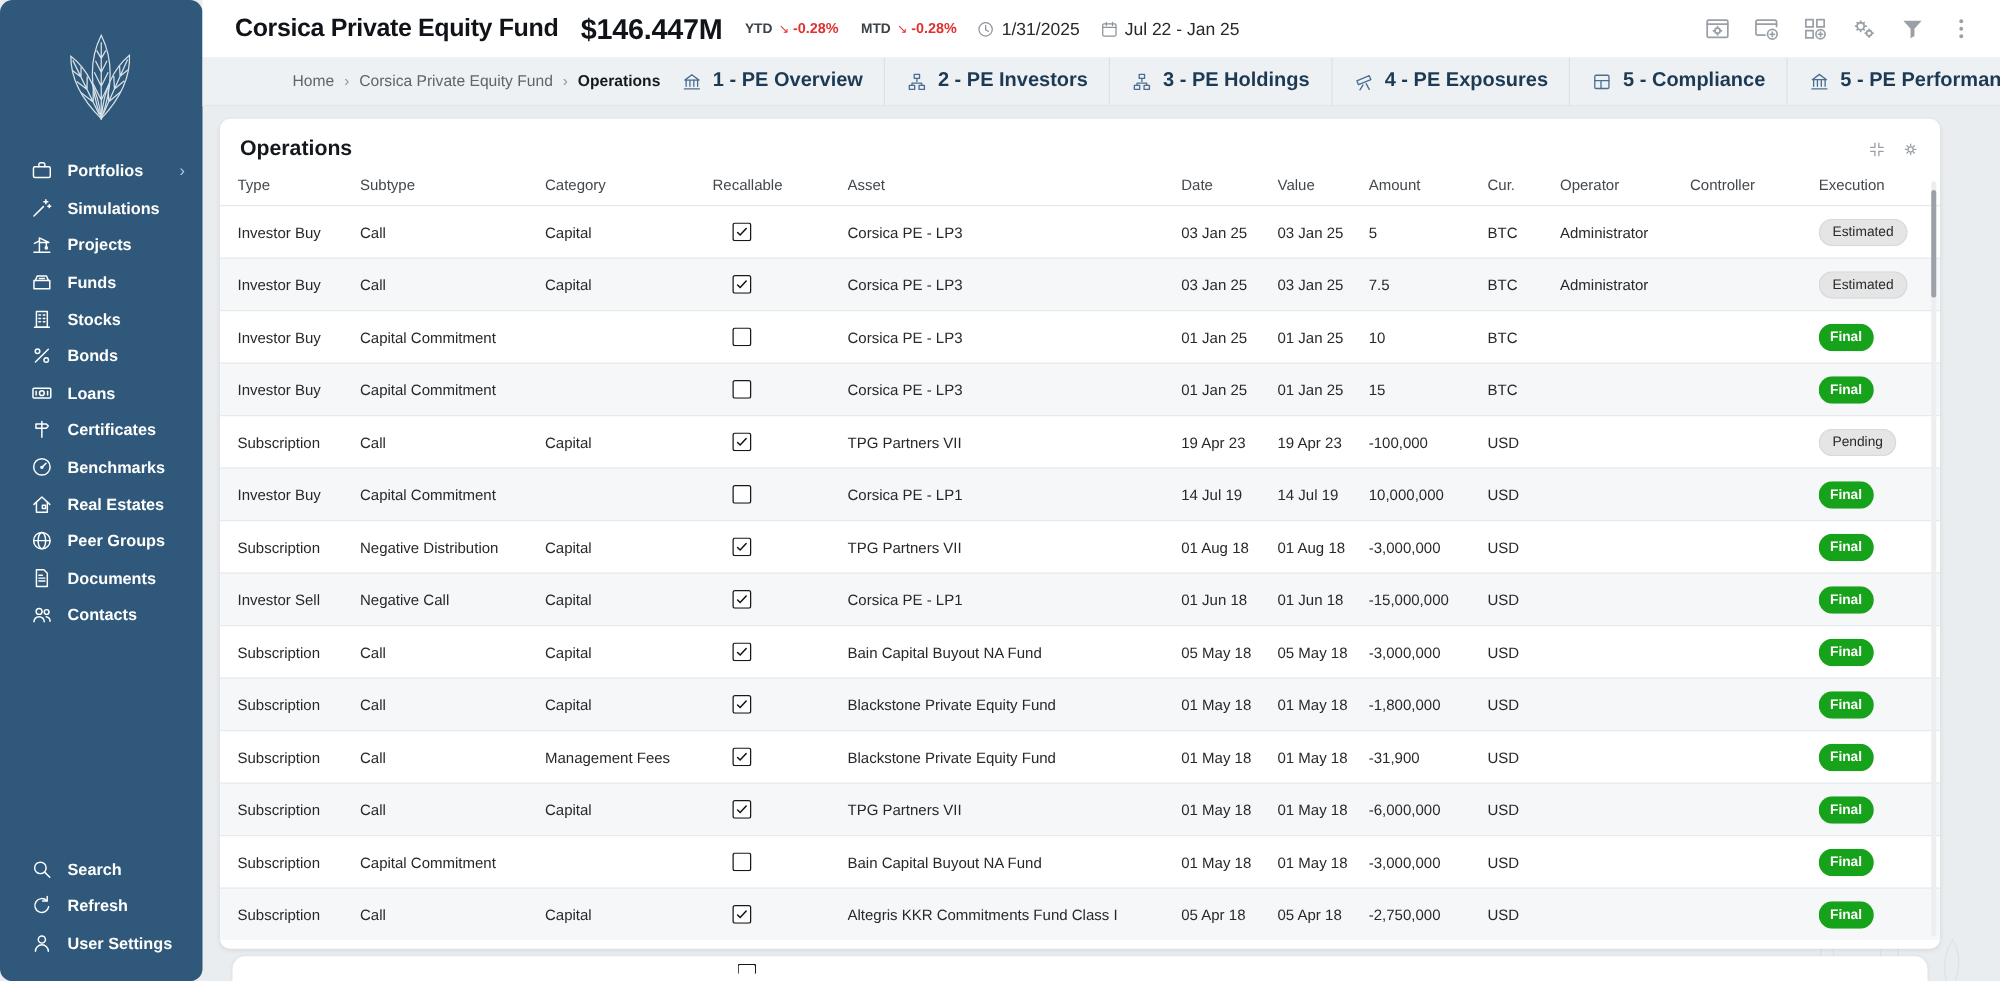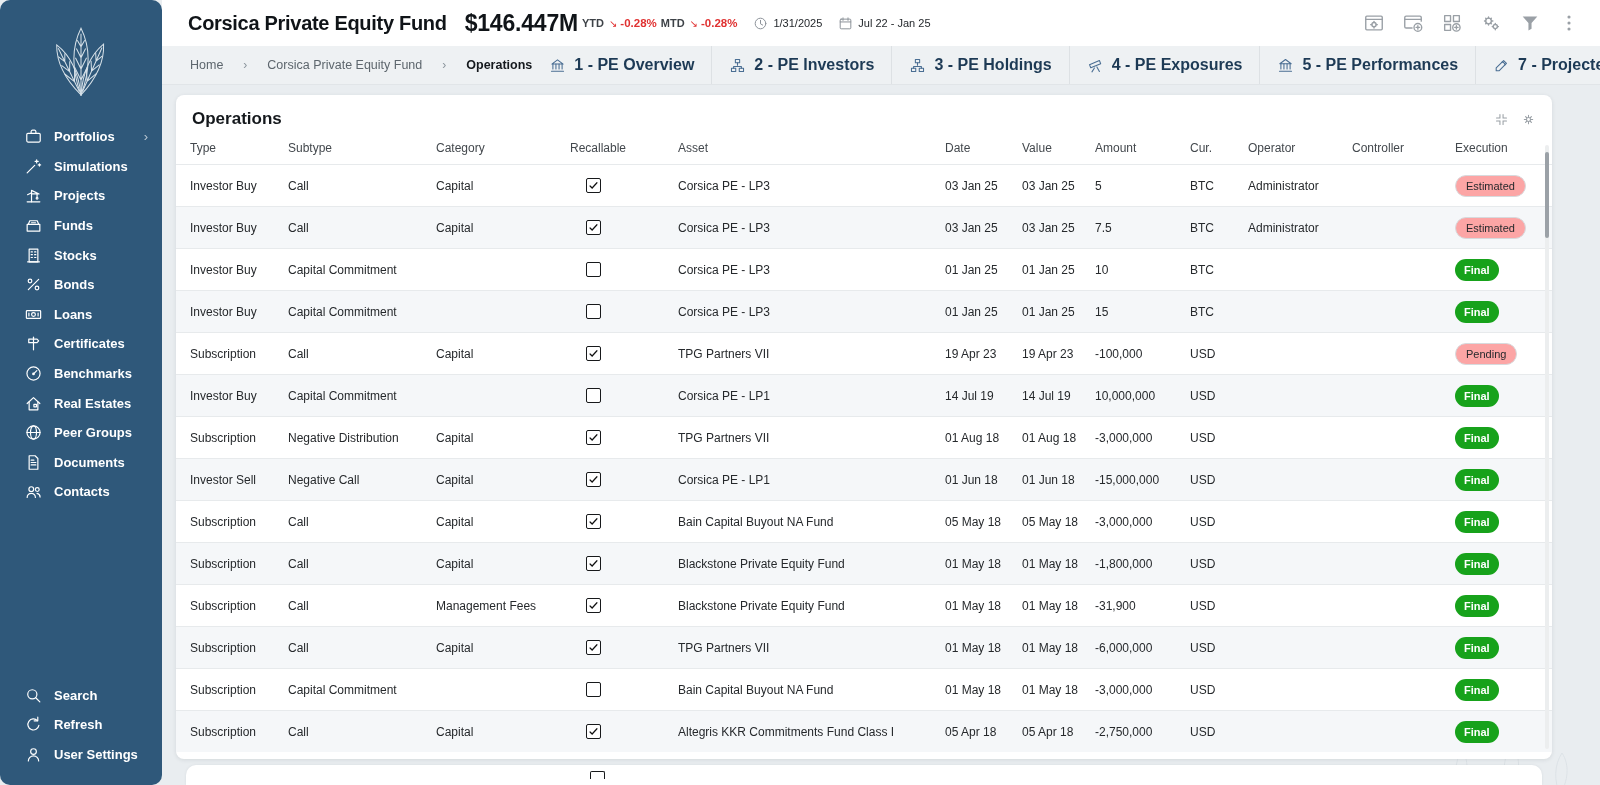--- a/index.html
+++ b/index.html
@@ -17,33 +17,33 @@
   .nav-item .nicon { width:19px; height:19px; flex-shrink:0; display:flex; }
   .nav-item .nicon svg { width:19px; height:19px; stroke:#fff; fill:none; stroke-width:1.5; stroke-linecap:round; stroke-linejoin:round; }
   .nav-item .chev { position:absolute; right:14px; color:#b9c7d3; font-size:13px; font-weight:400; }
 
   
   .main { flex:1; display:flex; flex-direction:column; min-width:0; }
 
   .topbar { height:46px; background:#fff; display:flex; align-items:center; padding:0 20px 0 26px; gap:0; }
   .fund-title { font-size:20px; font-weight:700; color:#101418; letter-spacing:-0.3px; }
   .fund-value { font-size:23px; font-weight:700; color:#101418; margin-left:18px; letter-spacing:-0.2px; }
-  .stat { display:flex; align-items:center; gap:3px; margin-left:4px; }
+  .stat { display:flex; align-items:center; gap:3px; margin-left:18px; }
   .stat-label { font-size:11px; font-weight:700; color:#3d4247; }
   .stat-arrow { color:#e03131; font-size:10px; margin-left:2px; }
   .stat-val { font-size:11.5px; font-weight:700; color:#e03131; }
-  .dateinfo { display:flex; align-items:center; gap:5px; margin-left:16px; font-size:11px; color:#24282c; }
+  .dateinfo { display:flex; align-items:center; gap:5px; margin-left:16px; font-size:14px; color:#24282c; }
   .dateinfo .dicon { width:15px; height:15px; display:flex; }
   .dateinfo .dicon svg { width:15px; height:15px; stroke:#8d939a; fill:none; stroke-width:1.6; stroke-linecap:round; }
   .top-icons { margin-left:auto; display:flex; align-items:center; gap:17px; color:#9aa0a6; }
   .top-icons .ticon { width:22px; height:22px; display:flex; cursor:pointer; }
   .top-icons .ticon svg { width:22px; height:22px; stroke:#9aa0a6; fill:none; stroke-width:1.5; stroke-linecap:round; stroke-linejoin:round; }
 
   .navstrip { height:39px; background:#eef1f3; display:flex; align-items:stretch; border-bottom:1px solid #e1e5e8; }
-  .breadcrumb { display:flex; align-items:center; gap:20px; padding-left:28px; font-size:12.5px; color:#5d666d; white-space:nowrap; }
+  .breadcrumb { display:flex; align-items:center; gap:8px; padding-left:28px; font-size:12.5px; color:#5d666d; white-space:nowrap;margin-left:44px; }
   .breadcrumb .sep { color:#8b959c; font-size:12px; }
   .breadcrumb .bc-last { color:#15191d; font-weight:700; }
   .tabs { margin-left:auto; display:flex; align-items:stretch; margin-right:34px; }
   .tab { display:flex; align-items:center; gap:8px; padding:0 17px; font-size:16px; font-weight:700; color:#1d3a55; border-left:1px solid #dde1e4; cursor:pointer; white-space:nowrap; }
   .tab:first-child { border-left:none; border-radius:6px 0 0 0; }
   .tab .tbicon { width:17px; height:17px; display:flex; }
   .tab .tbicon svg { width:17px; height:17px; stroke:#4a6e93; fill:none; stroke-width:1.5; stroke-linecap:round; stroke-linejoin:round; }
 
   .content { flex:1; position:relative; padding:10px 48px 0 14px; }
   .card { background:#fff; border-radius:8px; box-shadow:0 1px 4px rgba(30,40,50,.10); height:664px; position:relative; overflow:hidden; }
@@ -53,21 +53,21 @@
   .card-tools .cicon { width:15px; height:15px; display:flex; cursor:pointer; }
   .card-tools .cicon svg { width:15px; height:15px; stroke:#9aa0a6; fill:none; stroke-width:1.7; stroke-linecap:round; }
 
   .grid { display:grid; grid-template-columns:98px 148px 134px 108px 267px 77px 73px 95px 58px 104px 103px minmax(0,1fr); align-items:center; padding:0 12px 0 14px; }
   .thead { height:33px; font-size:12px; color:#43484d; }
   .trow { height:42px; border-top:1px solid #e7eaec; font-size:12px; color:#26292c; cursor:pointer; }
   .trow.alt { background:#f5f7f9; }
   .cell { overflow:hidden; text-overflow:ellipsis; white-space:nowrap; padding-right:6px; }
   .cb { width:15px; height:15px; border:1.5px solid #17191b; border-radius:2px; margin-left:16px; display:flex; align-items:center; justify-content:center; background:#fff; cursor:pointer; }
   .cb svg { width:11px; height:11px; }
-  .pill-outline { display:inline-block; padding:4px 10px; border:1px solid #d7dadd; border-radius:14px; font-size:11px; color:#26292c; background:#fca5a5; }
+  .pill-outline { display:inline-block; padding:4px 10px; border:1px solid #d7dadd; border-radius:14px; font-size:11px; color:#26292c; background:#e5e5e5; }
   .pill-final { display:inline-block; padding:5px 9px; background:#17a21b; color:#fff; border-radius:15px; font-size:11px; font-weight:700; }
 
   .vtrack { position:absolute; right:3px; top:50px; bottom:10px; width:4px; background:#eceeef; border-radius:2px; }
   .vthumb { position:absolute; top:7px; left:0; width:4px; height:86px; background:#9ba1a7; border-radius:2px; cursor:pointer; }
 
   .partial-card { position:absolute; left:24px; right:58px; bottom:0; height:20px; background:#fff; border-radius:10px 10px 0 0; box-shadow:0 0 3px rgba(30,40,50,.08); }
   .cb-partial { position:absolute; left:404px; top:6px; width:15px; height:8px; border:1.5px solid #17191b; border-bottom:none; border-radius:2px 2px 0 0; background:#fff; }
 
   .watermark { position:absolute; right:20px; bottom:-14px; opacity:.35; pointer-events:none; }
   .watermark svg { stroke:#c5ced5; fill:none; stroke-width:1; }
@@ -385,20 +385,29 @@
               <svg viewBox="0 0 24 24">
                 <path d="M3.5 10.8L17.5 5l1.8 4.4-14 5.8z"></path>
                 <path d="M10.5 15.5L7 21M14 14l3.5 6.5"></path>
               </svg>
             </span>
             <span>4 - PE Exposures</span>
           </div>
           <div class="tab">
             <span class="tbicon">
               <svg viewBox="0 0 24 24">
+                <rect x="4" y="4.5" width="16" height="15" rx="1.5"></rect>
+                <path d="M4 10.5h16M11 10.5v9"></path>
+              </svg>
+            </span>
+            <span>5 - Compliance</span>
+          </div>
+          <div class="tab">
+            <span class="tbicon">
+              <svg viewBox="0 0 24 24">
                 <path d="M3.5 20h17"></path>
                 <path d="M5.5 17V9.5M9.8 17V9.5M14.2 17V9.5M18.5 17V9.5"></path>
                 <path d="M4 9.5h16L12 3.5z"></path>
               </svg>
             </span>
             <span>5 - PE Performances</span>
           </div>
           <div class="tab">
             <span class="tbicon">
               <svg viewBox="0 0 24 24">

